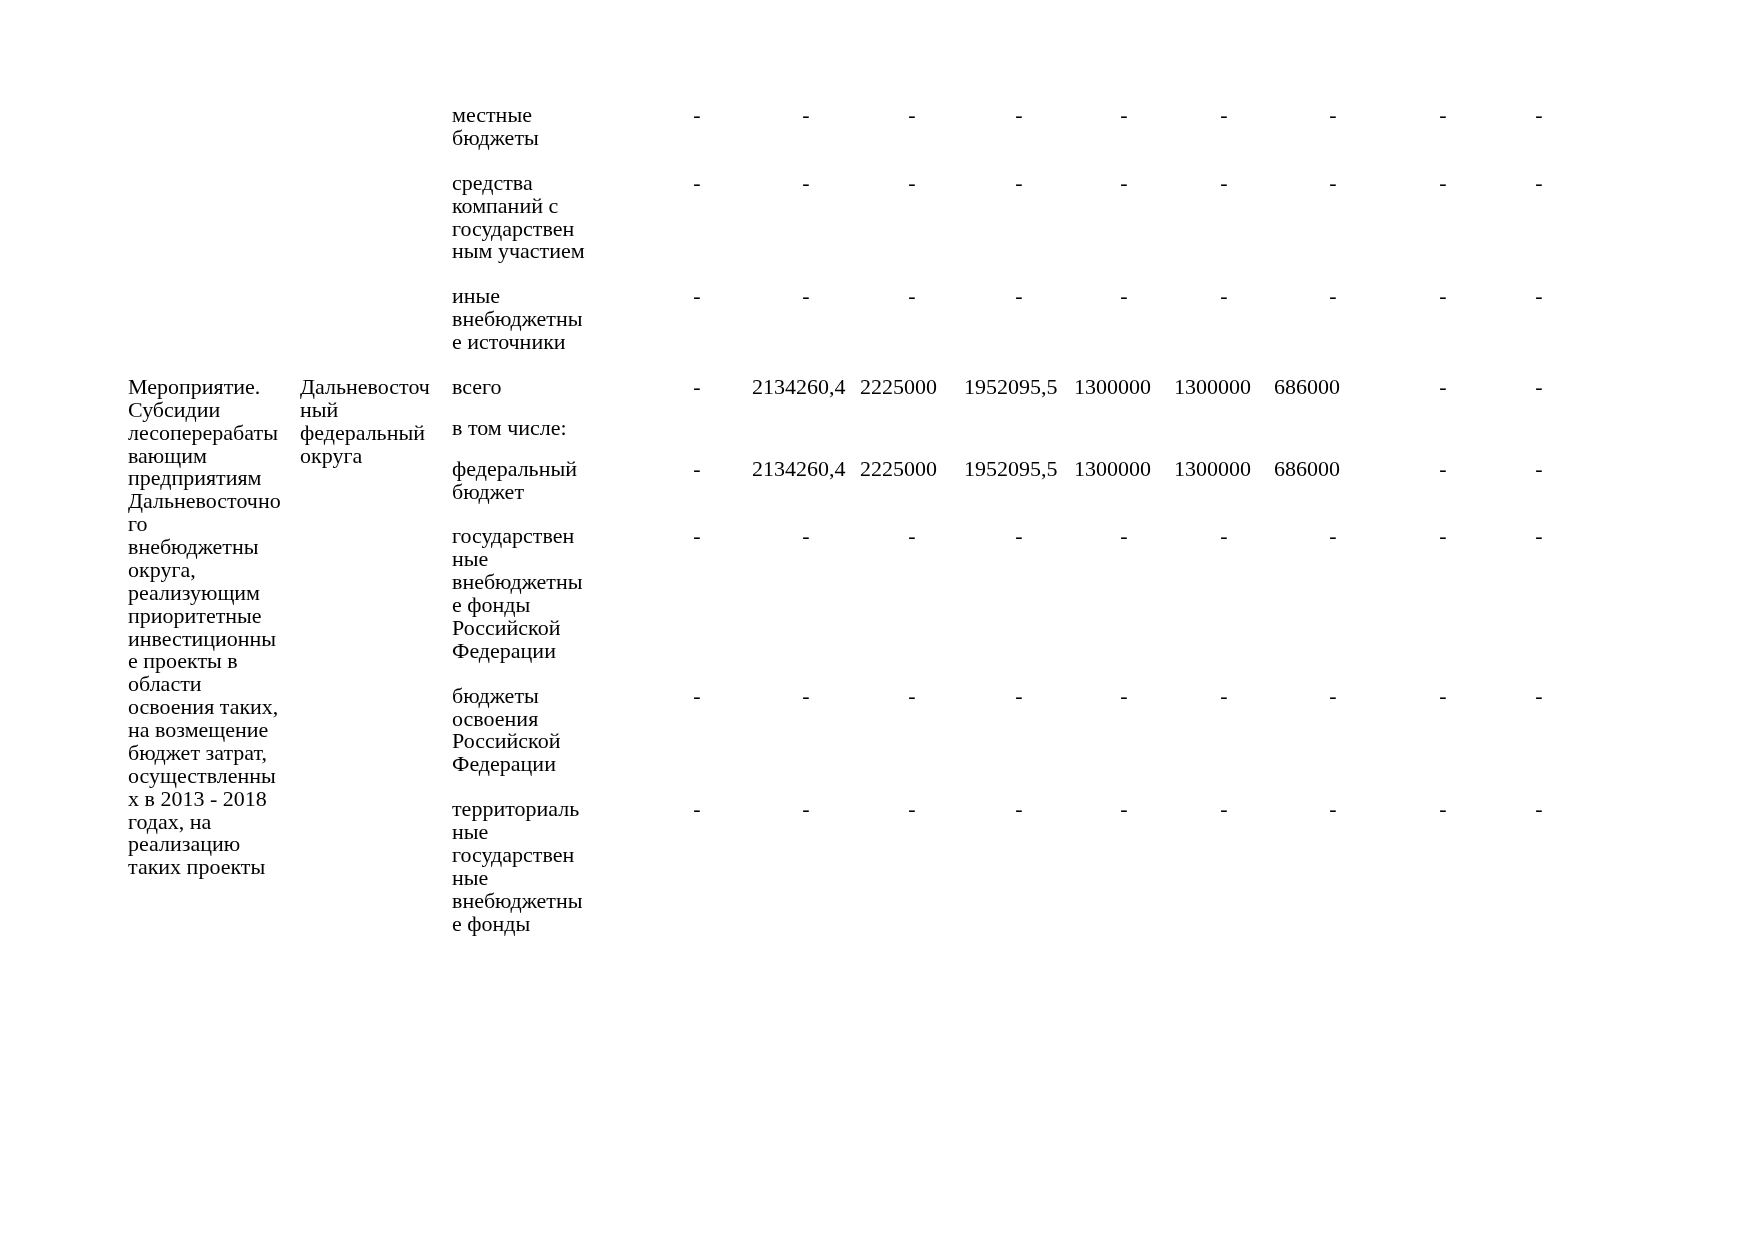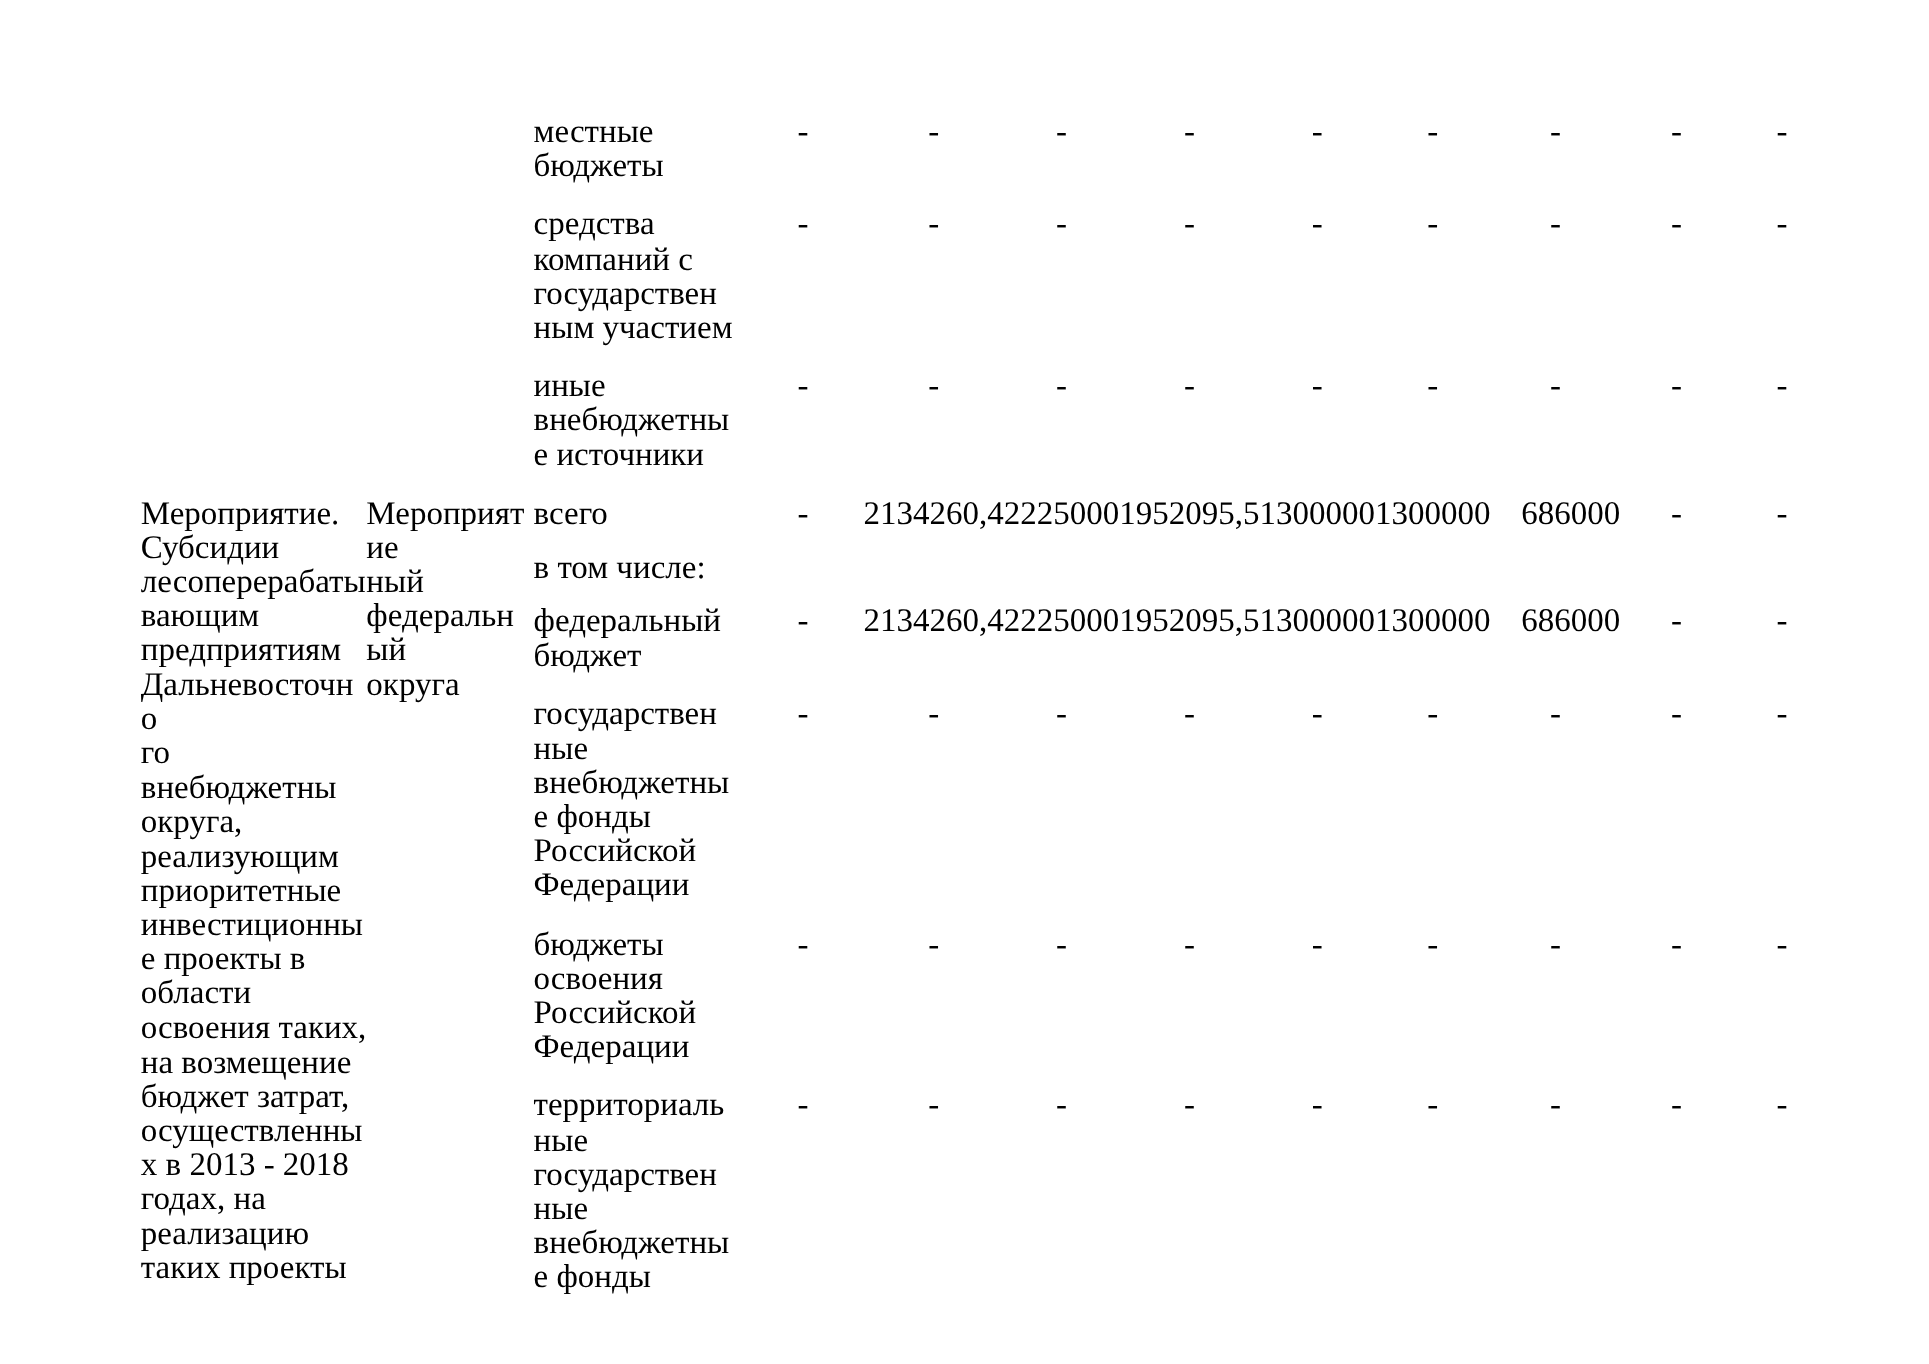--- a/index.html
+++ b/index.html
@@ -24,21 +24,21 @@
     height: 1240px;
     background: #ffffff;
   }
 
   table.budget {
     position: absolute;
     left: 128px;
     top: 104px;
     border-collapse: collapse;
     table-layout: fixed;
-    font-size: 30px;
+    font-size: 22px;
     line-height: 1.04;
   }
 
   table.budget td {
     vertical-align: top;
     padding: 0;
     border: none;
   }
 
   
@@ -60,21 +60,21 @@
     margin-left: 12px;
   }
   .cell-region {
     padding-right: 14px;
   }
   .cell-source {
     padding-right: 10px;
   }
 
   .num {
-    text-align: right;
+    text-align: left;
     white-space: nowrap;
   }
   .dash {
     text-align: center;
   }
 
   
   tr.srow > td {
     padding-bottom: 22px;
   }
@@ -186,21 +186,21 @@
           <span class="wrapbox nowrapline">освоения таких,</span>
           <span class="wrapbox nowrapline">на возмещение</span>
           <span class="wrapbox nowrapline">бюджет затрат,</span>
           <span class="wrapbox">осуществленны</span>
           <span class="wrapbox nowrapline">х в 2013 - 2018</span>
           <span class="wrapbox nowrapline">годах, на</span>
           <span class="wrapbox">реализацию</span>
           <span class="wrapbox nowrapline">таких проекты</span>
         </td>
         <td class="cell-region" rowspan="6">
-          <span class="wrapbox">Мероприятие</span>
+          <span class="wrapbox">Дальневосточ</span>
           <span class="wrapbox">ный</span>
           <span class="wrapbox">федеральный</span>
           <span class="wrapbox">округа</span>
         </td>
         <td class="cell-source">
           <span class="wrapbox">всего</span>
         </td>
         <td class="dash">-</td>
         <td class="num">2134260,4</td>
         <td class="num">2225000</td>

